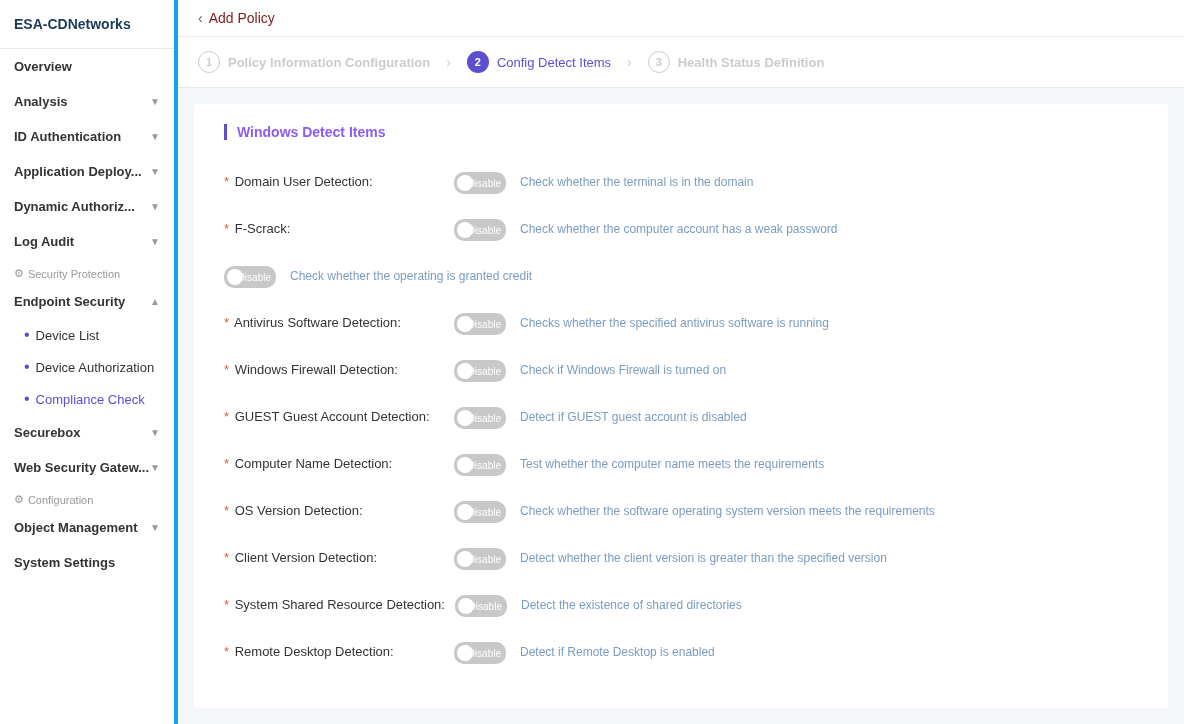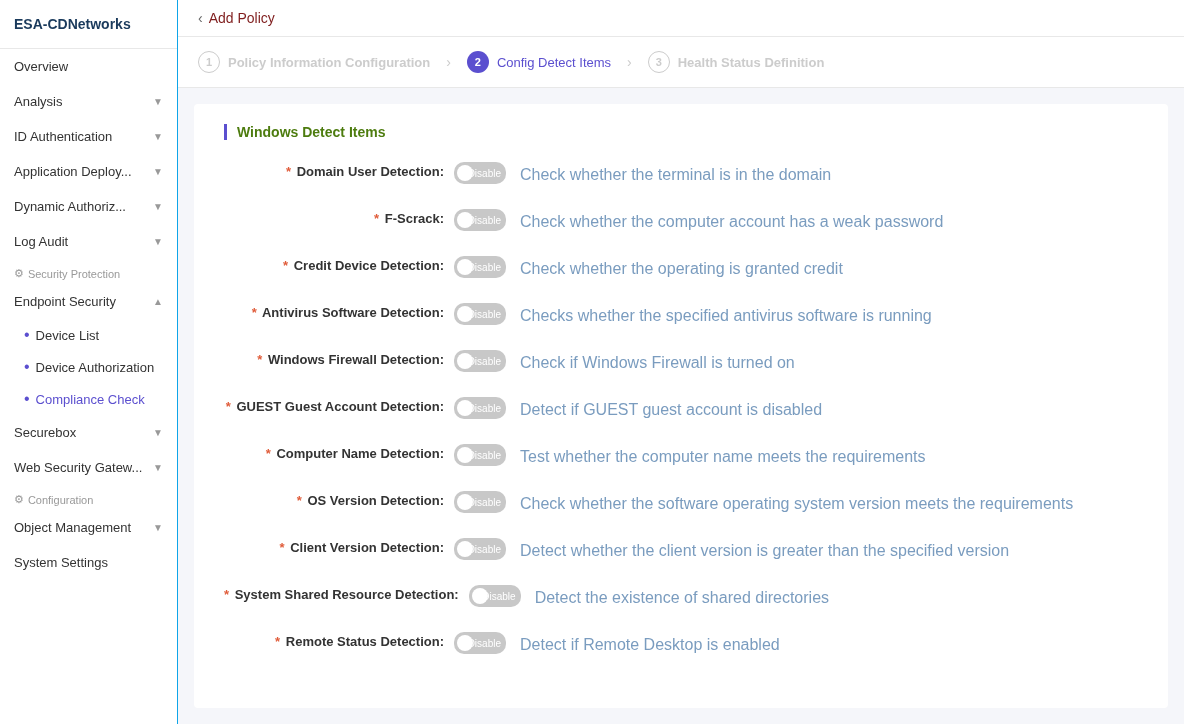--- a/index.html
+++ b/index.html
@@ -3,39 +3,40 @@
   <meta charset="utf-8">
   <style>
     * { box-sizing: border-box; margin: 0; padding: 0; }
     body { font-family: -apple-system, BlinkMacSystemFont, 'Segoe UI', Arial, sans-serif; font-size: 13px; color: #333; display: flex; height: 724px; overflow: hidden; }
 
     
     .sidebar {
       width: 178px;
       min-width: 178px;
       background: #fff;
-      border-right: 1px solid #0ea5e9;
+      border-right: 4px solid #0ea5e9;
       height: 100%;
       overflow-y: auto;
     }
     .sidebar-logo {
       padding: 16px 14px;
       font-size: 14px;
       font-weight: bold;
       color: #1a3a5c;
       border-bottom: 1px solid #e8e8e8;
     }
     .sidebar-item {
       display: flex;
       align-items: center;
       justify-content: space-between;
       padding: 10px 14px;
       cursor: pointer;
       color: #333;
       font-size: 13px;
+      font-weight: bold;
     }
     .sidebar-item .arrow { color: #999; font-size: 10px; }
     .sidebar-section-label {
       padding: 8px 14px 4px;
       font-size: 11px;
       color: #999;
       display: flex;
       align-items: center;
       gap: 4px;
     }
@@ -116,41 +117,40 @@
       flex: 1;
       overflow-y: auto;
       padding: 20px 30px;
       background: #fff;
       margin: 16px;
       border-radius: 4px;
     }
     .section-title {
       font-size: 14px;
       font-weight: 600;
-      color: #4d7c0f;
-      margin-bottom: 20px;
+      color: #8b5cf6;
+      margin-bottom: 30px;
       padding-left: 10px;
       border-left: 3px solid #5b4fcf;
     }
 
     
     .detect-item {
       display: flex;
       align-items: flex-start;
       margin-bottom: 20px;
       gap: 0;
     }
     .detect-label {
-      text-align: right;
+      text-align: left;
       min-width: 230px;
       padding-right: 10px;
       font-size: 13px;
       color: #333;
       padding-top: 4px;
-      font-weight: bold;
     }
     .detect-label .required { color: #e05c3a; margin-right: 2px; }
     .toggle-container {
       margin-right: 14px;
       padding-top: 2px;
     }
     .toggle {
       display: inline-flex;
       align-items: center;
       background: #c8c8c8;
@@ -170,21 +170,21 @@
       left: 3px;
     }
     .toggle-text {
       position: absolute;
       right: 5px;
       font-size: 10px;
       color: #fff;
       font-weight: 500;
     }
     .detect-desc {
-      font-size: 16px;
+      font-size: 12px;
       color: #7a9cbf;
       flex: 1;
       padding-top: 3px;
       line-height: 1.5;
     }
   </style>
 </head>
 <body>
 
 <div class="sidebar">
@@ -305,24 +305,20 @@
     </div>
     <div class="toggle-container">
       <div class="toggle">
         <div class="toggle-knob"></div>
         <span class="toggle-text">Disable</span>
       </div>
     </div>
     <div class="detect-desc">Check whether the computer account has a weak password</div>
   </div>
         <div class="detect-item">
-    <div class="detect-label">
-      <span class="required">*</span>
-      <span>Credit Device Detection:</span>
-    </div>
     <div class="toggle-container">
       <div class="toggle">
         <div class="toggle-knob"></div>
         <span class="toggle-text">Disable</span>
       </div>
     </div>
     <div class="detect-desc">Check whether the operating is granted credit</div>
   </div>
         <div class="detect-item">
     <div class="detect-label">
@@ -411,21 +407,21 @@
       <div class="toggle">
         <div class="toggle-knob"></div>
         <span class="toggle-text">Disable</span>
       </div>
     </div>
     <div class="detect-desc">Detect the existence of shared directories</div>
   </div>
         <div class="detect-item">
     <div class="detect-label">
       <span class="required">*</span>
-      <span>Remote Status Detection:</span>
+      <span>Remote Desktop Detection:</span>
     </div>
     <div class="toggle-container">
       <div class="toggle">
         <div class="toggle-knob"></div>
         <span class="toggle-text">Disable</span>
       </div>
     </div>
     <div class="detect-desc">Detect if Remote Desktop is enabled</div>
   </div>
       </div>

